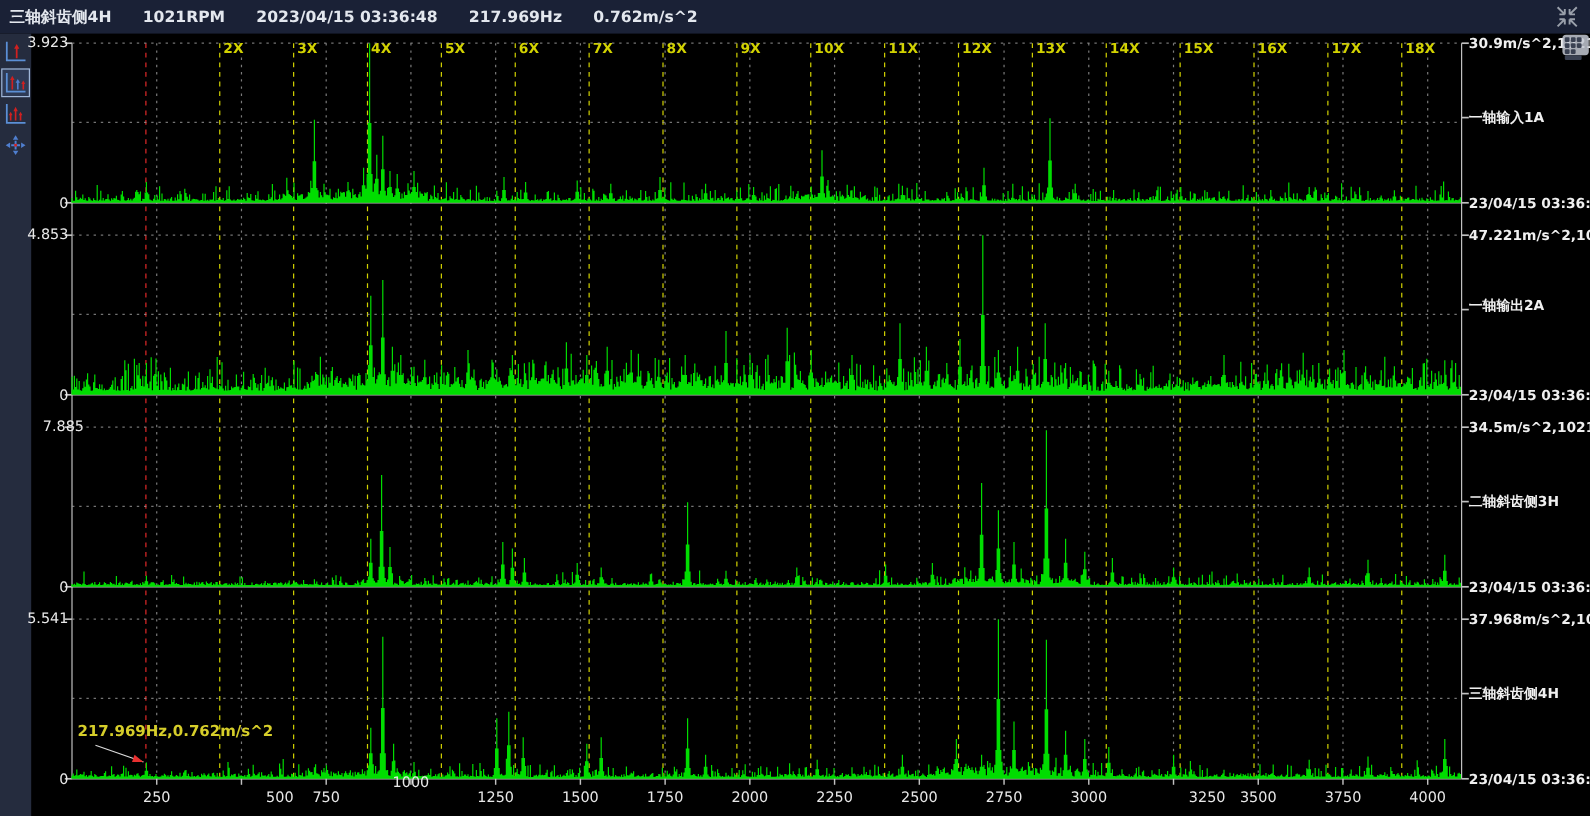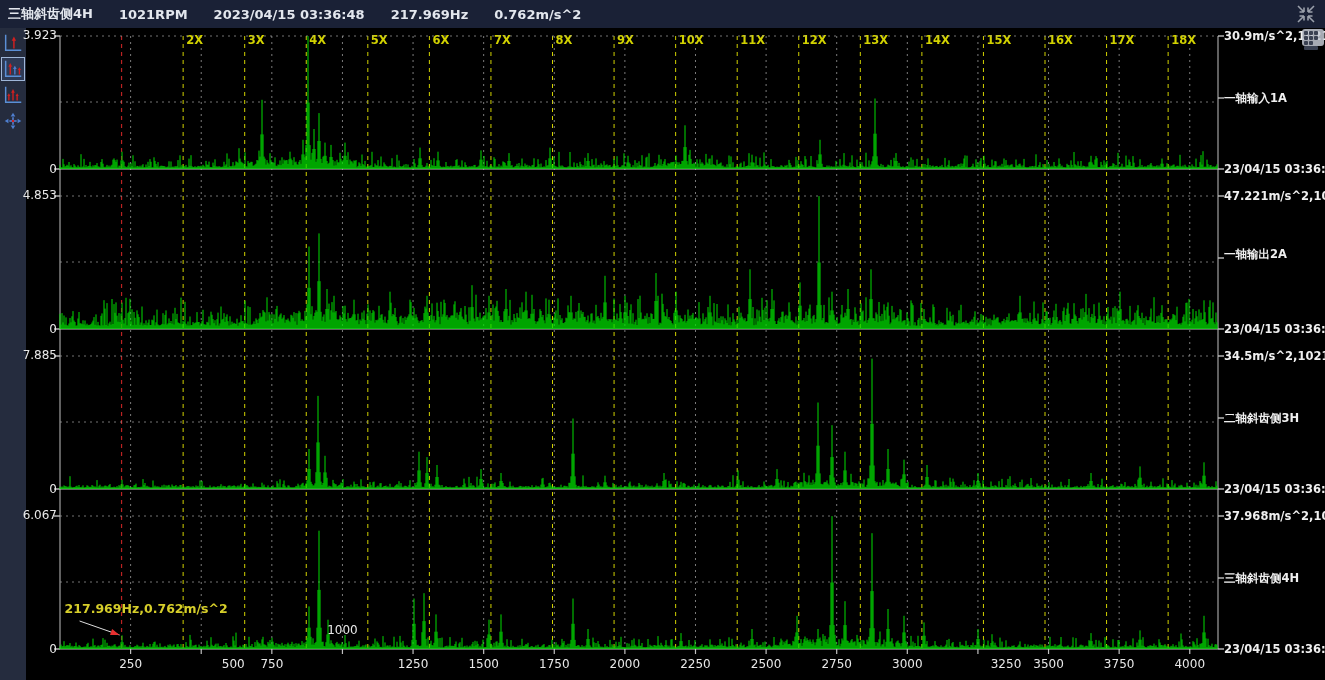--- a/index.html
+++ b/index.html
@@ -211,44 +211,44 @@
         <text x="4.562951707317069" y="577" fill="#d6ce2a" font-size="12.5" font-weight="600">217.969Hz,0.762m/s^2</text>
         <line x1="19.56295170731707" y1="585" x2="59.56295170731707" y2="599" stroke="#dddddd" stroke-width="1"></line>
         <polygon points="59.56295170731707,599 50.01110514089297,599.0471929178183 52.125347859152846,593.0064994370758" fill="#e83030"></polygon>
       </g>
     </svg></div>
 <div id="left-labels">
     <span class="ylab" style="top: 28px;">3.923</span>
     <span class="ylab" style="top: 162px;">0</span>
     <span class="ylab" style="top: 188px;">4.853</span>
     <span class="ylab" style="top: 322px;">0</span>
-    <span class="ylab" style="top: 348px;">7.885</span>
+    <span class="ylab" style="top: 348px; margin-left: 13px;">7.885</span>
     <span class="ylab" style="top: 482px;">0</span>
-    <span class="ylab" style="top: 508px;">6.067</span>
+    <span class="ylab" style="top: 508px;">5.541</span>
     <span class="ylab" style="top: 642px;">0</span>
   </div>
 <div id="right-labels">
     <span class="rlab" style="top: 29px;">30.9m/s^2,1021RPM</span>
     <span class="rlab" style="top: 91px;">一轴输入1A</span>
     <span class="rlab" style="top: 162px;">23/04/15 03:36:48</span>
     <span class="rlab" style="top: 189px;">47.221m/s^2,1021RPM</span>
     <span class="rlab" style="top: 247px;">一轴输出2A</span>
     <span class="rlab" style="top: 322px;">23/04/15 03:36:48</span>
     <span class="rlab" style="top: 349px;">34.5m/s^2,1021RPM</span>
     <span class="rlab" style="top: 411px;">二轴斜齿侧3H</span>
     <span class="rlab" style="top: 482px;">23/04/15 03:36:48</span>
     <span class="rlab" style="top: 509px;">37.968m/s^2,1021RPM</span>
     <span class="rlab" style="top: 571px;">三轴斜齿侧4H</span>
     <span class="rlab" style="top: 642px;">23/04/15 03:36:48</span>
   </div>
 <div id="xaxis-labels">
     <span class="xlab" style="left: 130.61px; top: 657px;">250</span>
     <span class="xlab" style="left: 201.22px; top: 657px; margin-left: 32px;">500</span>
     <span class="xlab" style="left: 271.829px; top: 657px;">750</span>
-    <span class="xlab" style="left: 342.439px; top: 623px;">1000</span>
+    <span class="xlab" style="left: 342.439px; top: 645px;">1000</span>
     <span class="xlab" style="left: 413.049px; top: 657px;">1250</span>
     <span class="xlab" style="left: 483.659px; top: 657px;">1500</span>
     <span class="xlab" style="left: 554.268px; top: 657px;">1750</span>
     <span class="xlab" style="left: 624.878px; top: 657px;">2000</span>
     <span class="xlab" style="left: 695.488px; top: 657px;">2250</span>
     <span class="xlab" style="left: 766.098px; top: 657px;">2500</span>
     <span class="xlab" style="left: 836.707px; top: 657px;">2750</span>
     <span class="xlab" style="left: 907.317px; top: 657px;">3000</span>
     <span class="xlab" style="left: 1006px; top: 657px;">3250</span>
     <span class="xlab" style="left: 1048.54px; top: 657px;">3500</span>

